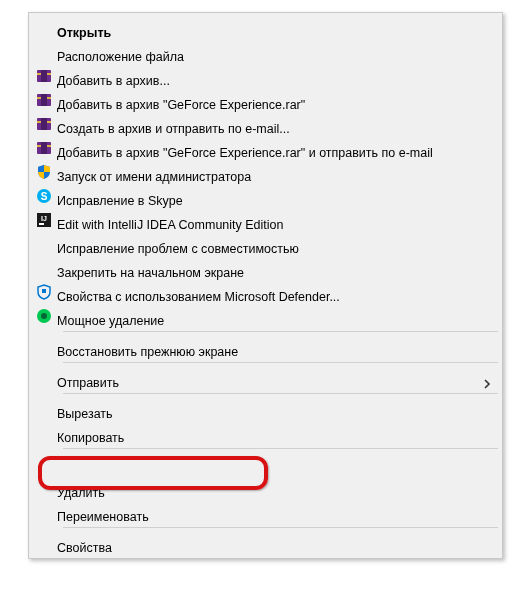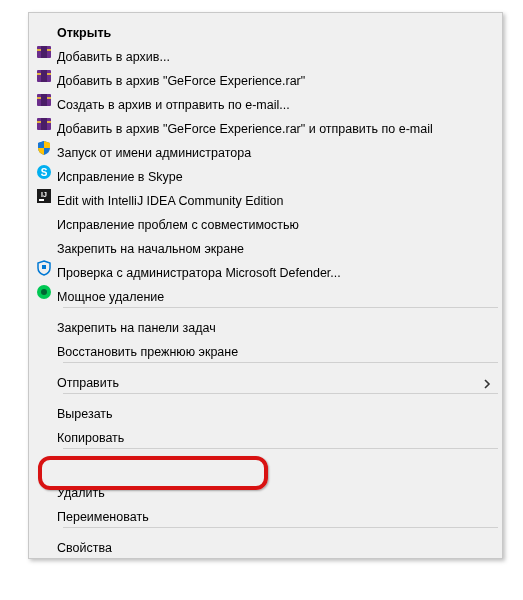--- a/index.html
+++ b/index.html
@@ -71,20 +71,24 @@
 </head>
 <body>
 
 <div class="menu">
 
   <div class="item bold">
     <span class="icon-slot"></span>
     <span class="label">Открыть</span>
   </div>
 
+  <div class="item">
+    <span class="icon-slot"></span>
+    <span class="label">Расположение файла</span>
+  </div>
 
   <div class="item">
     <span class="icon-slot">
       <svg viewBox="0 0 16 16">
           <rect x="1" y="2" width="14" height="12" rx="1" fill="#6b2d8c"></rect>
           <rect x="1" y="5" width="14" height="2" fill="#e0b040"></rect>
           <rect x="5" y="2" width="6" height="12" fill="#4a1d66"></rect>
         </svg>
     </span>
     <span class="label">Добавить в архив...</span>
@@ -166,39 +170,35 @@
     <span class="label">Закрепить на начальном экране</span>
   </div>
 
   <div class="item">
     <span class="icon-slot">
       <svg viewBox="0 0 16 16">
           <path d="M8 1 L14 3 L14 8 Q14 13 8 15 Q2 13 2 8 L2 3 Z" fill="none" stroke="#0078d4" stroke-width="1.5"></path>
           <rect x="6" y="5" width="4" height="4" fill="#0078d4"></rect>
         </svg>
     </span>
-    <span class="label">Проверка с администратора Microsoft Defender...</span>
+    <span class="label">Свойства с использованием Microsoft Defender...</span>
   </div>
 
   <div class="item">
     <span class="icon-slot">
       <svg viewBox="0 0 16 16">
           <circle cx="8" cy="8" r="7" fill="#00c853"></circle>
           <circle cx="8" cy="8" r="3" fill="#063"></circle>
         </svg>
     </span>
     <span class="label">Мощное удаление</span>
   </div>
 
   <div class="separator"></div>
 
-  <div class="item">
-    <span class="icon-slot"></span>
-    <span class="label">Закрепить на панели задач</span>
-  </div>
 
   <div class="item">
     <span class="icon-slot"></span>
     <span class="label">Восстановить прежнюю экране</span>
   </div>
 
   <div class="separator"></div>
 
   <div class="item">
     <span class="icon-slot"></span>

